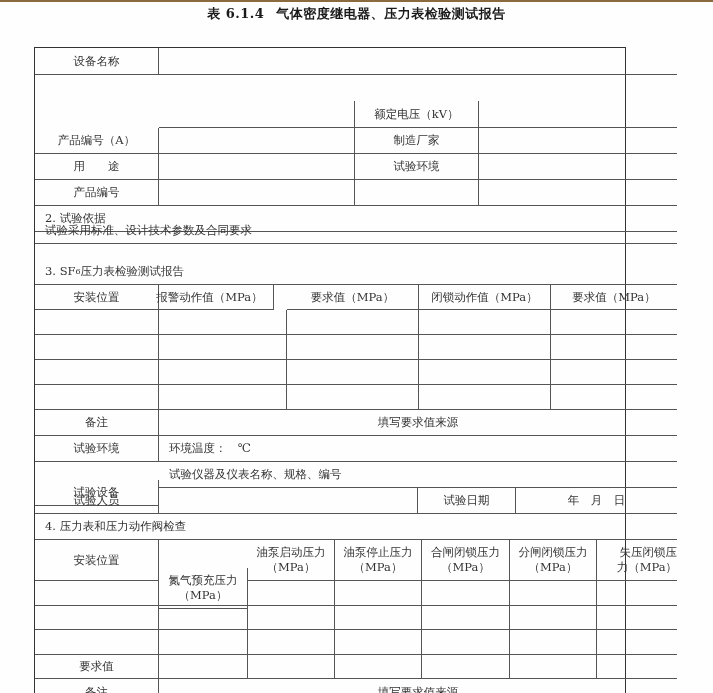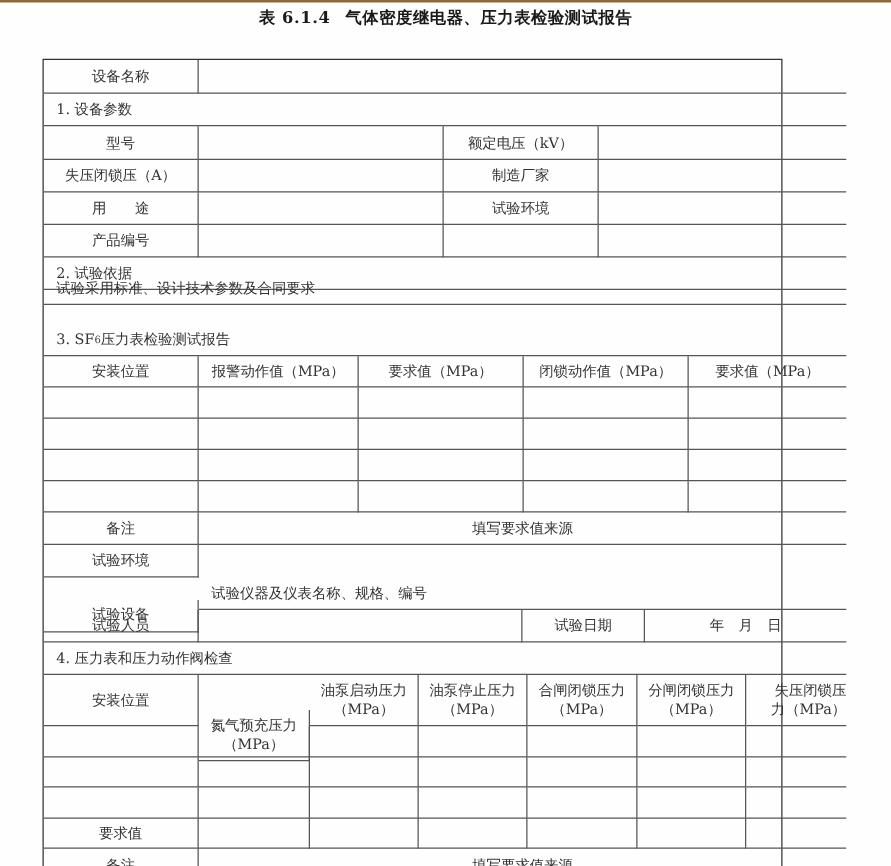--- a/index.html
+++ b/index.html
@@ -34,28 +34,26 @@
 <div class="topbar"></div>
 <div class="title">
   <span class="num">表 6.1.4</span><span>气体密度继电器、压力表检验测试报告</span>
 </div>
 
 <div class="sheet">
 
   <div class="cell" style="left:0;top:0;width:124px;height:27px;">设备名称</div>
   <div class="cell noright" style="left:124px;top:0;width:518px;height:27px;"></div>
 
-  <div class="cell left noright" style="left:0;top:27px;width:642px;height:26px;">1. 设备参数</div>
 
-  <div class="cell" style="left:0;top:53px;width:124px;height:27px;">型号</div>
   <div class="cell" style="left:124px;top:53px;width:196px;height:27px;"></div>
   <div class="cell" style="left:320px;top:53px;width:124px;height:27px;">额定电压（kV）</div>
   <div class="cell noright" style="left:444px;top:53px;width:198px;height:27px;"></div>
 
-  <div class="cell" style="left:0;top:80px;width:124px;height:26px;">失压闭锁压（A）</div>
+  <div class="cell" style="left:0;top:80px;width:124px;height:26px;">产品编号（A）</div>
   <div class="cell" style="left:124px;top:80px;width:196px;height:26px;"></div>
   <div class="cell" style="left:320px;top:80px;width:124px;height:26px;">制造厂家</div>
   <div class="cell noright" style="left:444px;top:80px;width:198px;height:26px;"></div>
 
   <div class="cell" style="left:0;top:106px;width:124px;height:26px;">用　　途</div>
   <div class="cell" style="left:124px;top:106px;width:196px;height:26px;"></div>
   <div class="cell" style="left:320px;top:106px;width:124px;height:26px;">试验环境</div>
   <div class="cell noright" style="left:444px;top:106px;width:198px;height:26px;"></div>
 
   <div class="cell" style="left:0;top:132px;width:124px;height:26px;">产品编号</div>
@@ -66,21 +64,21 @@
   <div class="cell left noright" style="left:0;top:158px;width:642px;height:26px;">2. 试验依据</div>
   <div class="cell left noright" style="left:0;top:170px;width:642px;height:26px;">试验采用标准、设计技术参数及合同要求</div>
 
   <div class="cell left noright" style="left:0;top:210px;width:642px;height:27px;">
     <span>3. SF</span>
       <span class="sub">6</span>
       <span>压力表检验测试报告</span>
   </div>
 
   <div class="cell" style="left:0;top:237px;width:124px;height:25px;">安装位置</div>
-  <div class="cell" style="left:124px;top:237px;width:128px;height:25px;">报警动作值（MPa）</div>
+  <div class="cell" style="left:111px;top:237px;width:128px;height:25px;">报警动作值（MPa）</div>
   <div class="cell" style="left:252px;top:237px;width:132px;height:25px;">要求值（MPa）</div>
   <div class="cell" style="left:384px;top:237px;width:132px;height:25px;">闭锁动作值（MPa）</div>
   <div class="cell noright" style="left:516px;top:237px;width:126px;height:25px;">要求值（MPa）</div>
 
   <div class="cell" style="left:0;top:262px;width:124px;height:25px;"></div>
   <div class="cell" style="left:124px;top:262px;width:128px;height:25px;"></div>
   <div class="cell" style="left:252px;top:262px;width:132px;height:25px;"></div>
   <div class="cell" style="left:384px;top:262px;width:132px;height:25px;"></div>
   <div class="cell noright" style="left:516px;top:262px;width:126px;height:25px;"></div>
 
@@ -99,20 +97,21 @@
   <div class="cell" style="left:0;top:337px;width:124px;height:25px;"></div>
   <div class="cell" style="left:124px;top:337px;width:128px;height:25px;"></div>
   <div class="cell" style="left:252px;top:337px;width:132px;height:25px;"></div>
   <div class="cell" style="left:384px;top:337px;width:132px;height:25px;"></div>
   <div class="cell noright" style="left:516px;top:337px;width:126px;height:25px;"></div>
 
   <div class="cell" style="left:0;top:362px;width:124px;height:26px;">备注</div>
   <div class="cell noright" style="left:124px;top:362px;width:518px;height:26px;">填写要求值来源</div>
 
   <div class="cell" style="left:0;top:388px;width:124px;height:26px;">试验环境</div>
+  <div class="cell left noright" style="left:124px;top:388px;width:518px;height:26px;">环境温度：　℃</div>
 
   <div class="cell" style="left:0;top:432px;width:124px;height:26px;font-family:Liberation Mono, monospace;">试验设备</div>
   <div class="cell" style="left:0;top:440px;width:124px;height:26px;">试验人员</div>
 
   <div class="cell left noright" style="left:124px;top:414px;width:518px;height:26px;">试验仪器及仪表名称、规格、编号</div>
   <div class="cell" style="left:124px;top:440px;width:259px;height:26px;"></div>
   <div class="cell" style="left:383px;top:440px;width:98px;height:26px;">试验日期</div>
   <div class="cell noright" style="left:481px;top:440px;width:161px;height:26px;">年　月　日</div>
 
   <div class="cell left noright" style="left:0;top:466px;width:642px;height:26px;">4. 压力表和压力动作阀检查</div>

